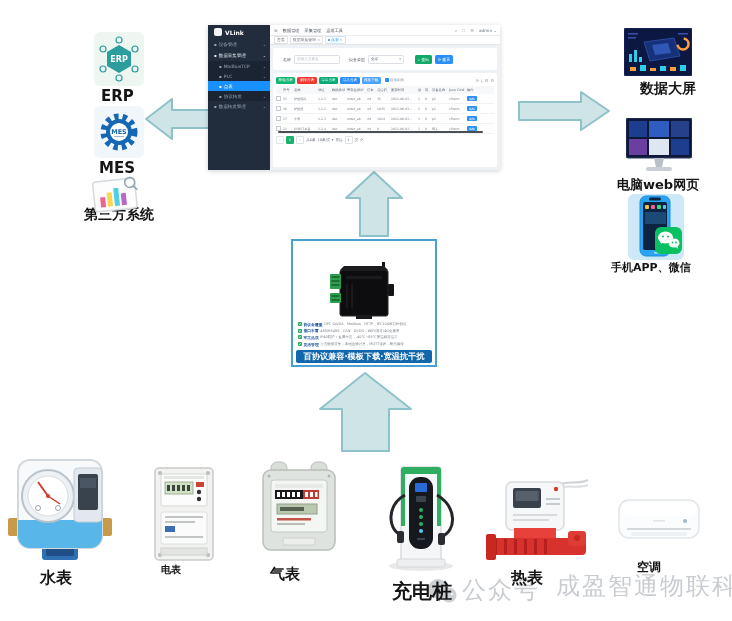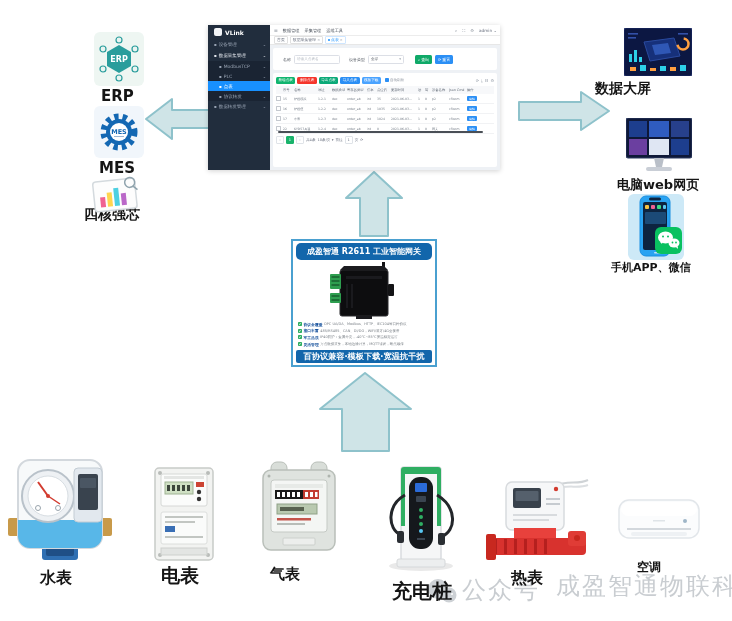--- a/index.html
+++ b/index.html
@@ -151,21 +151,21 @@
     <g transform="rotate(-6 29 22)">
       <rect x="8" y="6" width="42" height="30" rx="3" fill="#fdfdfd" stroke="#d4dade" stroke-width="1.5"></rect>
       <rect x="14" y="22" width="5" height="10" fill="#f06292"></rect>
       <rect x="21" y="18" width="5" height="14" fill="#ffd54f"></rect>
       <rect x="28" y="14" width="5" height="18" fill="#4dd0e1"></rect>
       <rect x="35" y="20" width="5" height="12" fill="#ba68c8"></rect>
       <circle cx="45" cy="10" r="5" fill="none" stroke="#90a4ae" stroke-width="1.5"></circle>
       <line x1="48" y1="14" x2="52" y2="18" stroke="#90a4ae" stroke-width="1.5"></line>
     </g>
   </svg>
-  <div class="lbl" style="left:84px;top:206px;font-size:14px;">四核强芯</div>
+  <div class="lbl" style="left:84px;top:206px;font-size:14px;">第三方系统</div>
 
   <svg class="abs arrow" style="left:145px;top:97px;" width="70" height="44" viewBox="0 0 70 44">
     <polygon points="1,22 27,2 27,13 69,13 69,31 27,31 27,42"></polygon>
   </svg>
   <svg class="abs arrow" style="left:518px;top:90px;" width="92" height="42" viewBox="0 0 92 42">
     <polygon points="91,21 63,2 63,12 1,12 1,30 63,30 63,40"></polygon>
   </svg>
   <svg class="abs arrow" style="left:345px;top:171px;" width="58" height="66" viewBox="0 0 58 66">
     <polygon points="29,1 57,27 43,27 43,65 15,65 15,27 1,27"></polygon>
   </svg>
@@ -414,21 +414,21 @@
       <rect x="10" y="22" width="3" height="12" fill="#2dd0e8"></rect>
       <rect x="15" y="29" width="3" height="5" fill="#2dd0e8"></rect>
     <circle cx="59" cy="16" r="5.5" fill="none" stroke="#ff9f40" stroke-width="2.5" stroke-dasharray="16 10"></circle>
     <rect x="6" y="39" width="6" height="4" fill="#ff9f40"></rect>
       <rect x="16" y="37" width="6" height="6" fill="#2dd0e8"></rect>
     <rect x="26" y="40" width="6" height="3" fill="#ff9f40"></rect>
       <rect x="36" y="38" width="6" height="5" fill="#2dd0e8"></rect>
     <rect x="46" y="39" width="6" height="4" fill="#ff9f40"></rect>
       <rect x="56" y="37" width="6" height="6" fill="#2dd0e8"></rect>
   </svg>
-  <div class="lbl" style="left:595px;top:80px;font-size:14px;">数据大屏</div>
+  <div class="lbl" style="left:640px;top:80px;font-size:14px;">数据大屏</div>
 
   <svg class="abs" style="left:626px;top:118px;z-index:2;" width="66" height="56" viewBox="0 0 66 56">
     <rect x="0" y="0" width="66" height="40" rx="2" fill="#0e1838" stroke="#2c3a60"></rect>
     <rect x="3" y="3" width="18" height="16" fill="#1d3e8e"></rect>
     <rect x="23" y="3" width="20" height="16" fill="#2f5cc0"></rect>
     <rect x="45" y="3" width="18" height="16" fill="#27408c"></rect>
     <rect x="3" y="21" width="18" height="16" fill="#6b3fa0"></rect>
     <rect x="23" y="21" width="20" height="16" fill="#dfe6f3"></rect>
     <rect x="45" y="21" width="18" height="16" fill="#1d3e8e"></rect>
     <polygon points="28,40 38,40 36,49 30,49" fill="#b9bfc8"></polygon>
@@ -453,21 +453,20 @@
     <ellipse cx="46" cy="49" rx="5.5" ry="4.5" fill="#ffffff"></ellipse>
     <polygon points="50,53 47,51.5 49.5,55" fill="#ffffff"></polygon>
     <circle cx="35" cy="42.5" r="1" fill="#09c160"></circle>
       <circle cx="40" cy="42.5" r="1" fill="#09c160"></circle>
     <circle cx="44.5" cy="48.5" r="0.9" fill="#09c160"></circle>
       <circle cx="48" cy="48.5" r="0.9" fill="#09c160"></circle>
   </svg>
   <div class="lbl" style="left:611px;top:260px;font-size:11px;">手机APP、微信</div>
 
   <div class="gateway">
-    <div class="gw-header">成盈智通 R2611 工业智能网关</div>
     <svg class="gw-device" width="84" height="58" viewBox="0 0 84 58">
       <rect x="60" y="0" width="3" height="12" fill="#141416"></rect>
         <circle cx="61.5" cy="1.5" r="1.5" fill="#141416"></circle>
       <rect x="18" y="8" width="48" height="46" rx="2" fill="#0d0d0f" stroke="#2a2a2e"></rect>
       <polygon points="18,8 66,8 62,4 22,4" fill="#1c1c20"></polygon>
       <rect x="8" y="12" width="11" height="15" rx="1" fill="#2e9e4f"></rect>
       <rect x="9.5" y="14" width="8" height="2" fill="#1d6e36"></rect>
         <rect x="9.5" y="18" width="8" height="2" fill="#1d6e36"></rect>
         <rect x="9.5" y="22" width="8" height="2" fill="#1d6e36"></rect>
       <rect x="8" y="31" width="11" height="10" rx="1" fill="#2e9e4f"></rect>
@@ -545,21 +544,21 @@
     <rect x="43" y="16" width="8" height="5" fill="#cc4433"></rect>
     <circle cx="46" cy="26" r="2.2" fill="#333"></circle>
       <circle cx="46" cy="33" r="2.2" fill="#333"></circle>
     <rect x="8" y="46" width="46" height="32" rx="2" fill="#fafbfa" stroke="#dcdedc"></rect>
     <rect x="12" y="50" width="38" height="2" fill="#c2c6c2"></rect>
       <rect x="12" y="55" width="30" height="2" fill="#c2c6c2"></rect>
     <rect x="12" y="60" width="10" height="6" fill="#3a6fb5"></rect>
     <rect x="12" y="70" width="38" height="2" fill="#c2c6c2"></rect>
     <rect x="8" y="82" width="46" height="7" fill="#e3e5e3" stroke="#cdd0cd"></rect>
   </svg>
-  <div class="lbl" style="left:161px;top:563px;font-size:19px;z-index:3;">电表</div>
+  <div class="lbl" style="left:161px;top:563px;font-size:10px;z-index:3;">电表</div>
 
   <svg class="abs" style="left:261px;top:460px;z-index:2;" width="76" height="96" viewBox="0 0 76 96">
     <rect x="10" y="2" width="16" height="14" rx="6" fill="#d9ded9" stroke="#b9bfb9"></rect>
     <rect x="50" y="2" width="16" height="14" rx="6" fill="#d9ded9" stroke="#b9bfb9"></rect>
     <rect x="2" y="10" width="72" height="80" rx="8" fill="#dfe3df" stroke="#b9bfb9" stroke-width="1.5"></rect>
     <circle cx="8" cy="16" r="1.5" fill="#aeb4ae"></circle>
       <circle cx="68" cy="16" r="1.5" fill="#aeb4ae"></circle>
     <rect x="10" y="20" width="56" height="52" rx="3" fill="#f4f6f4" stroke="#c5cac5"></rect>
     <rect x="14" y="24" width="48" height="4" fill="#e7eae7"></rect>
     <rect x="14" y="30" width="28" height="9" fill="#1a1a1a"></rect>

